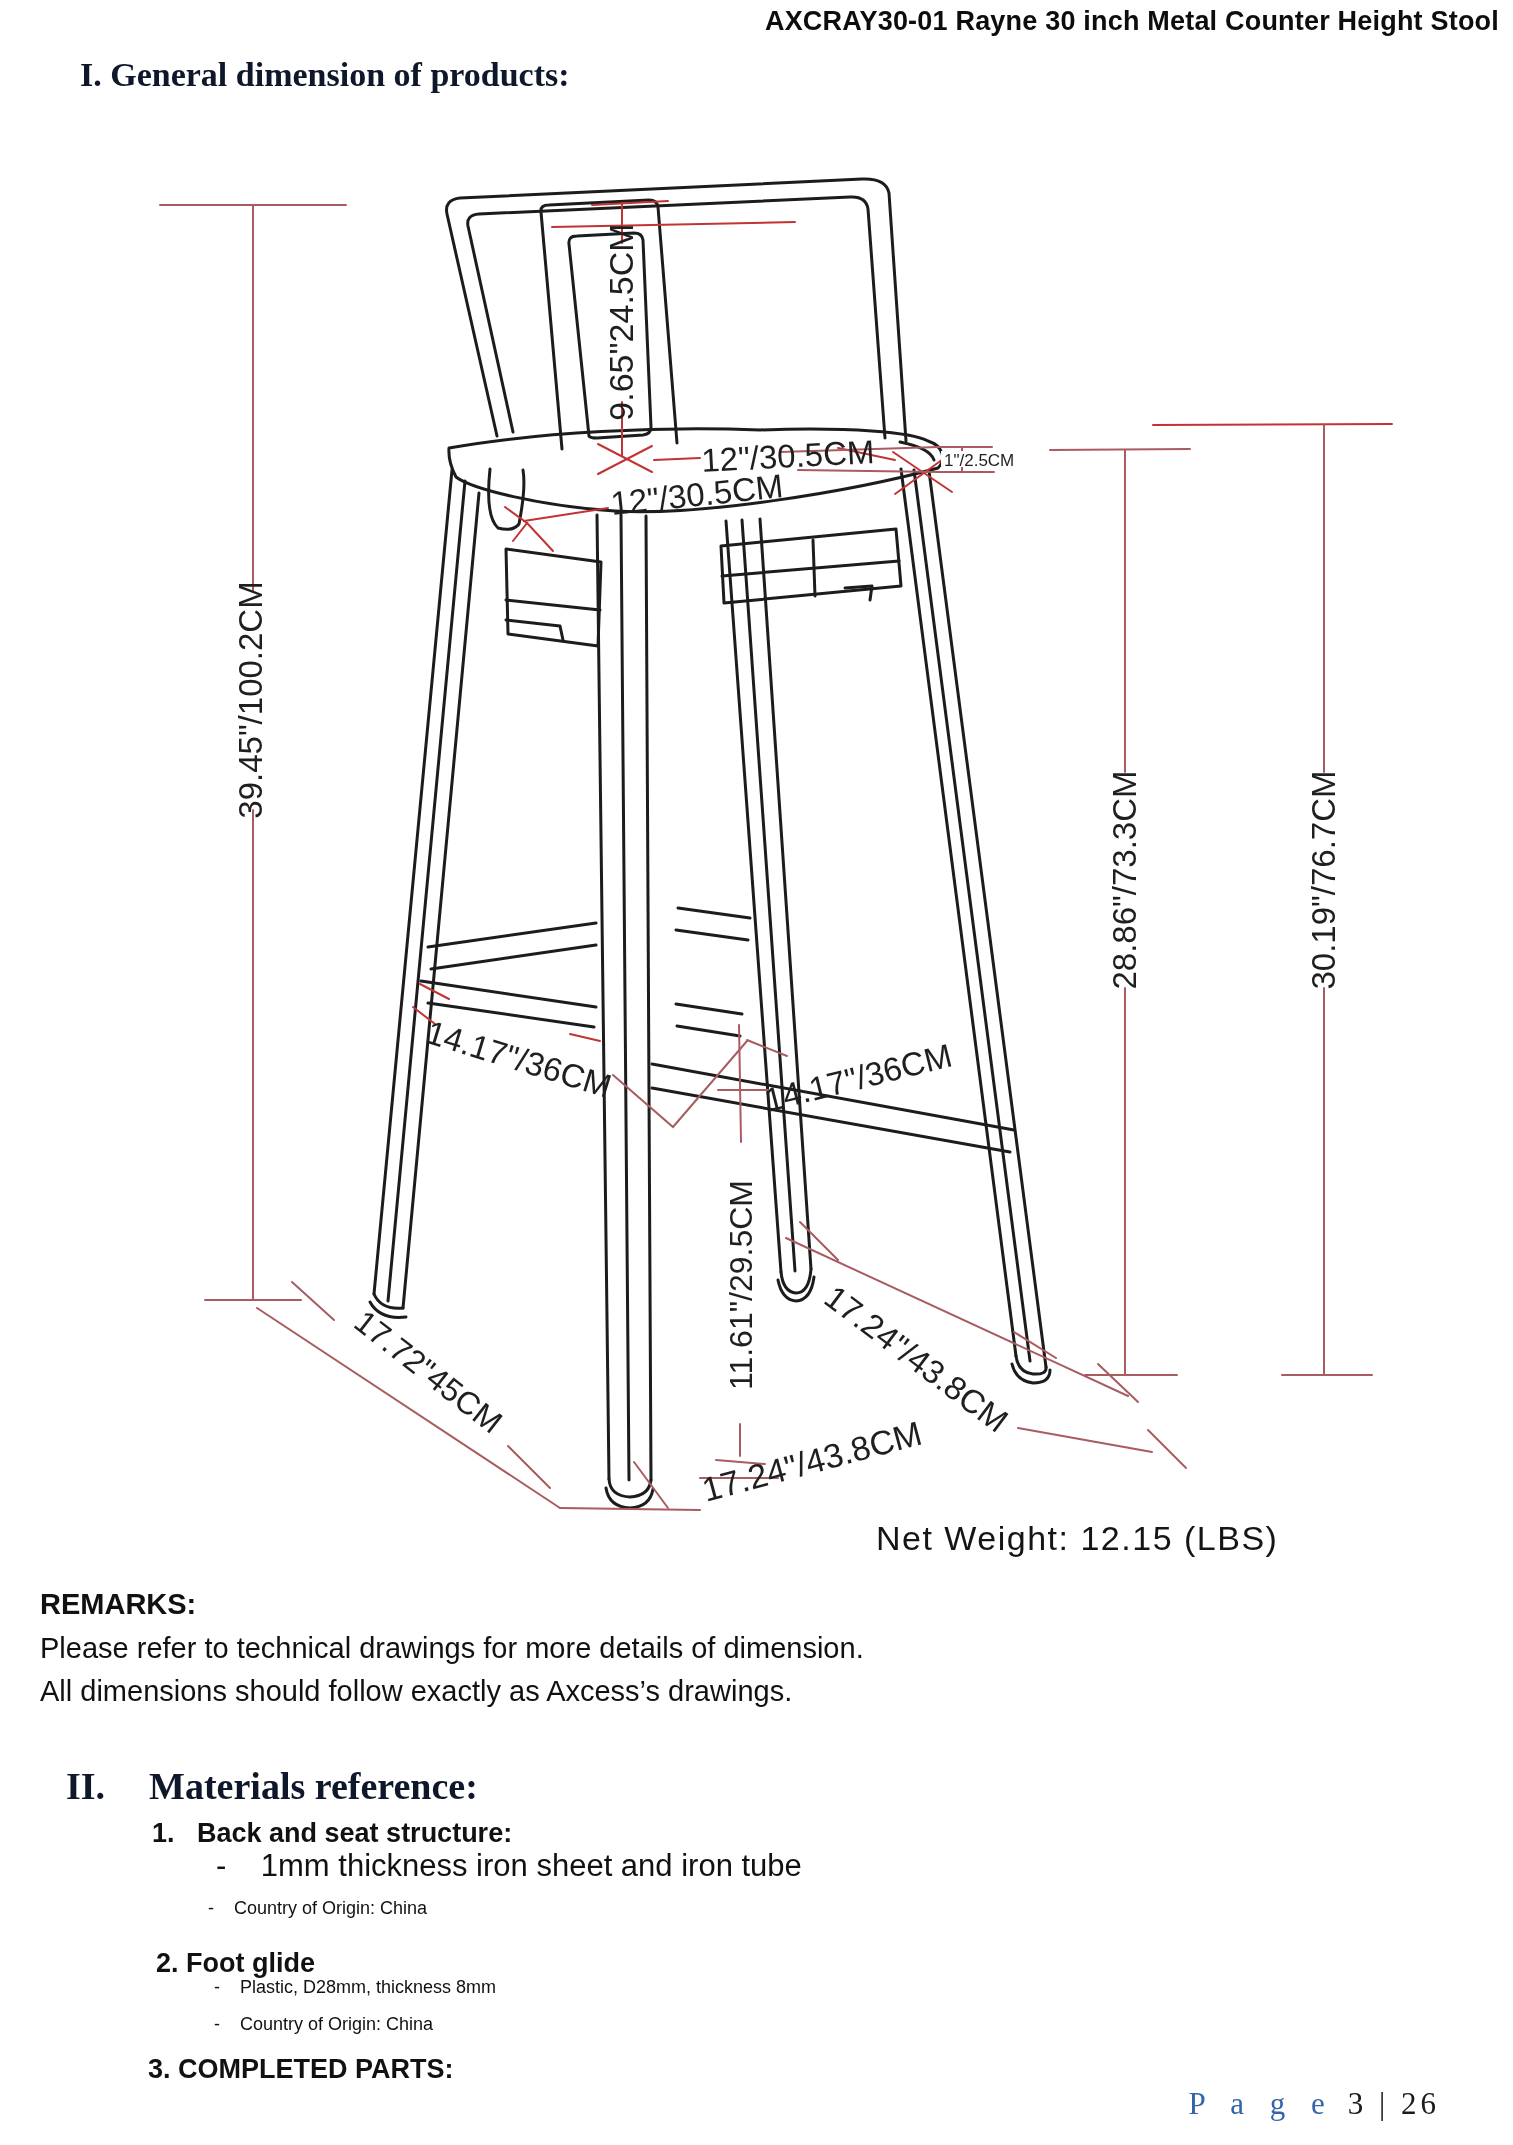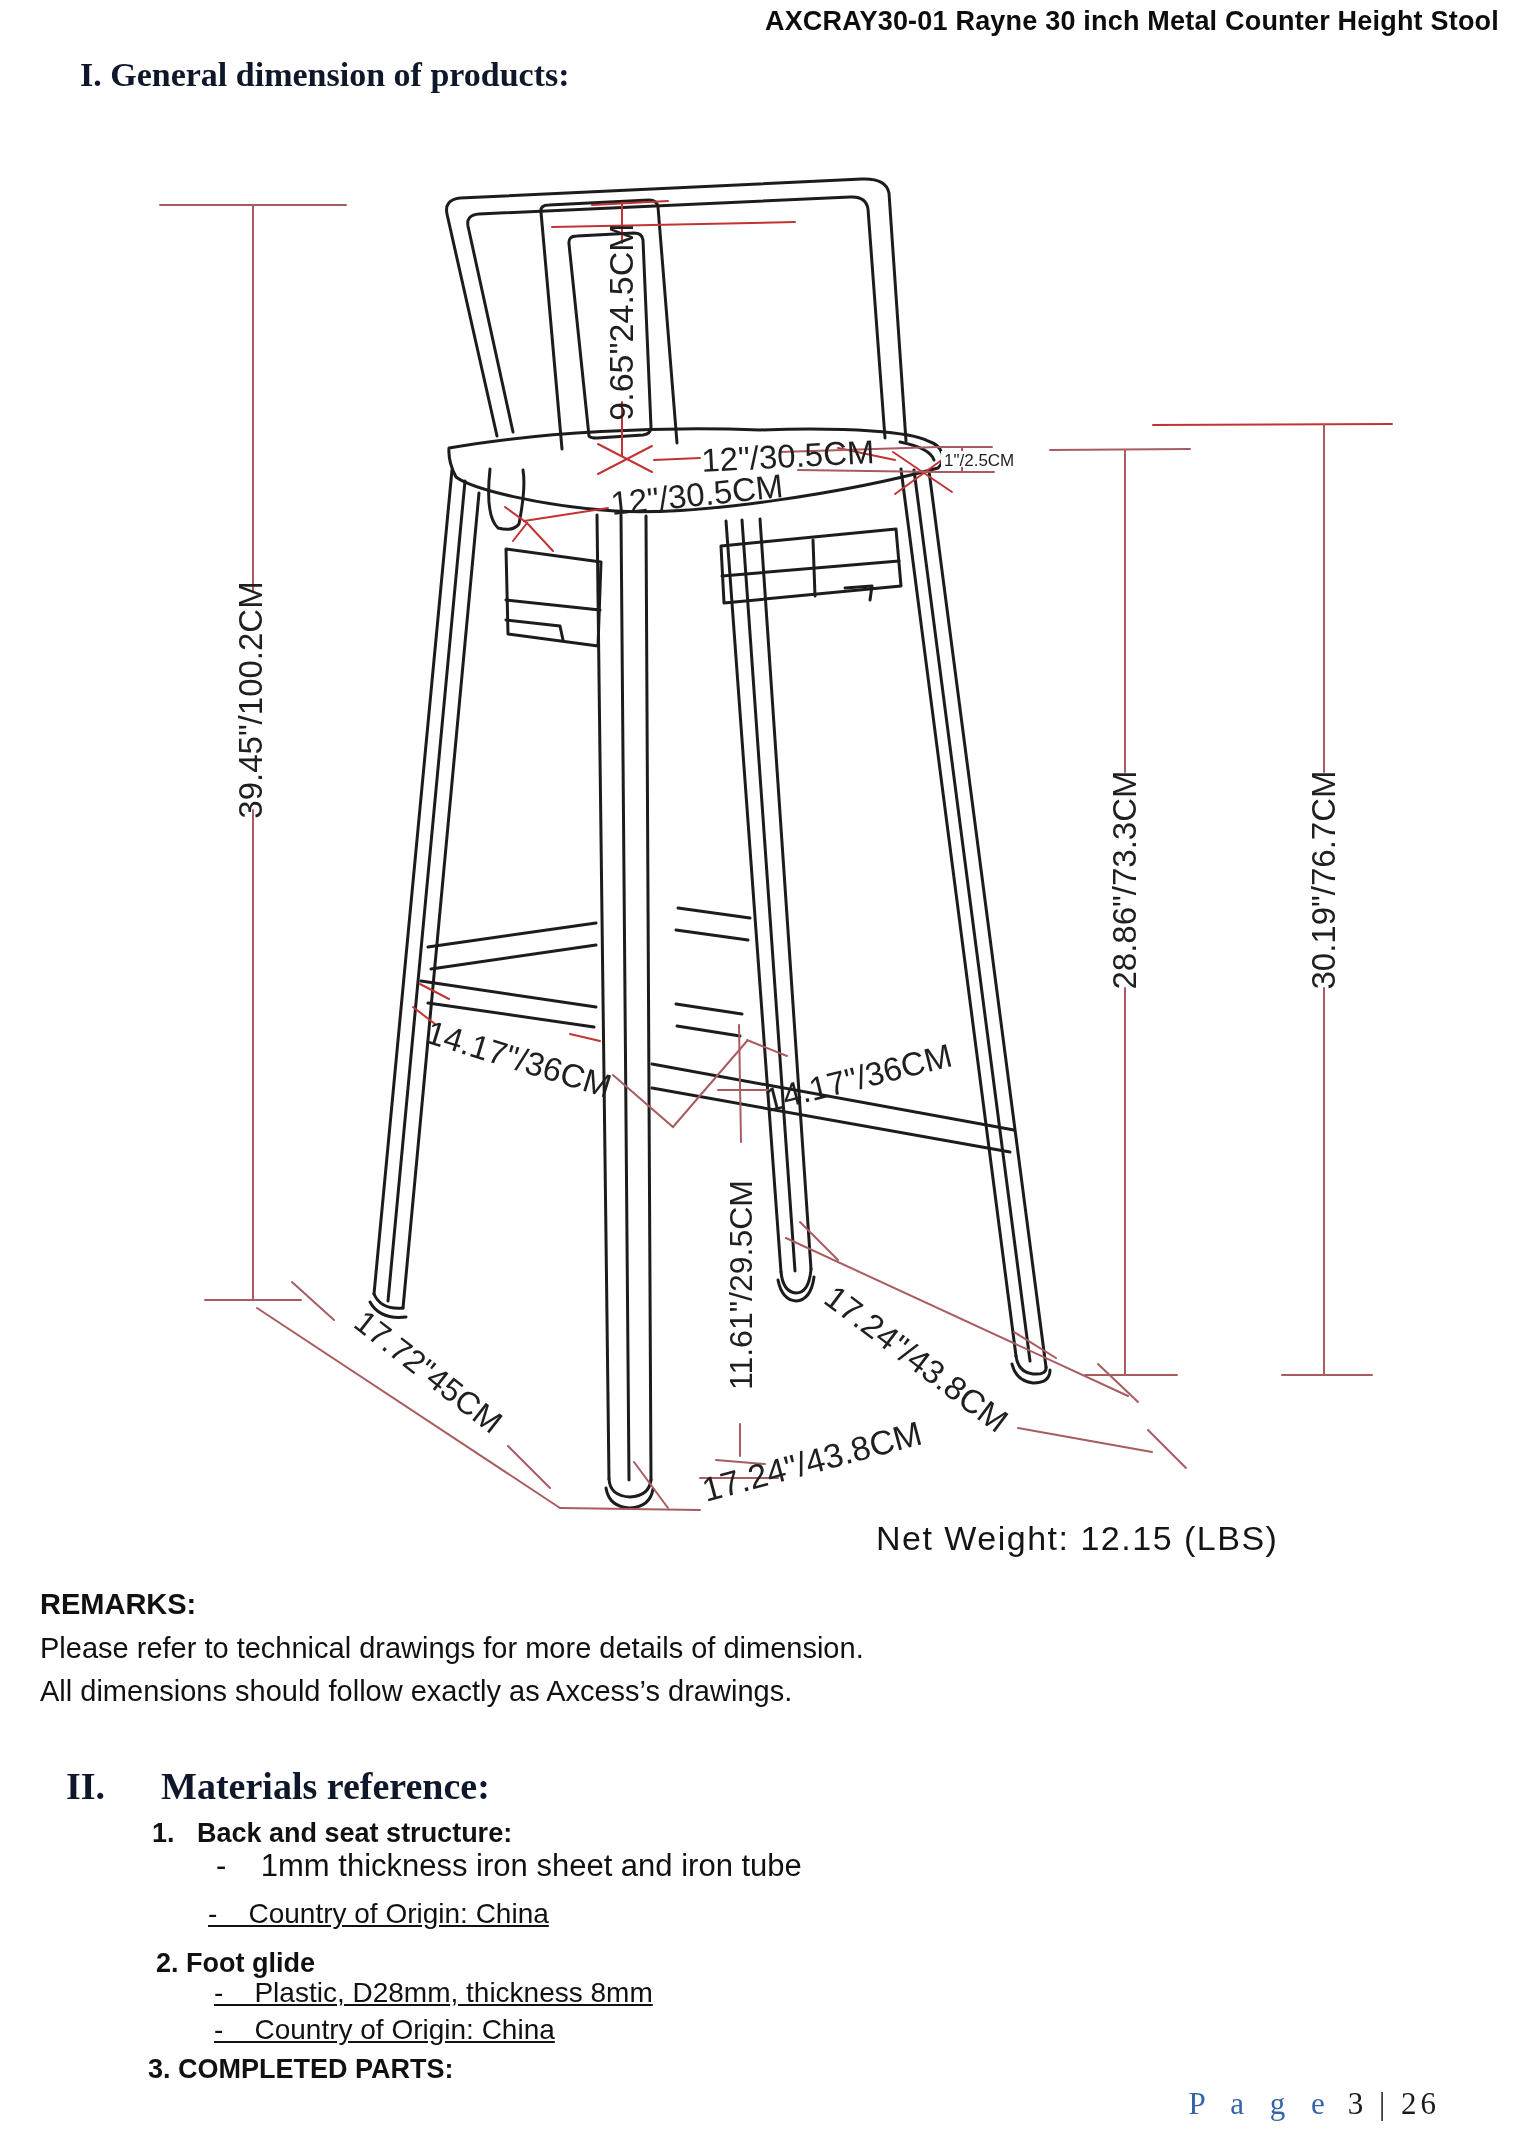--- a/index.html
+++ b/index.html
@@ -11,21 +11,21 @@
   .pre{white-space:pre;}
   .hdr{font-size:27px;font-weight:bold;letter-spacing:.2px;color:#0d0d0d;}
   .title-serif{font-family:"Liberation Serif", serif;font-weight:bold;color:#0f172a;}
   .sec1-title{font-size:34px;}
   .netweight{font-size:34px;letter-spacing:1.5px;color:#151515;}
   .rem-title{font-size:29px;font-weight:bold;}
   .rem-line{font-size:29px;}
   .sec2-head{font-size:38px;}
   .li-bold{font-size:27px;font-weight:bold;}
   .li-big{font-size:31px;}
-  .li-reg{font-size:28px;text-decoration:underline;}
+  .li-reg{font-size:18px;}
   .footer{font-family:"Liberation Serif", serif;font-size:31px;}
   .footer .pword{color:#3465a8;letter-spacing:9px;}
   .footer .pnum{color:#1a1a1a;letter-spacing:4px;margin-left:14px;}
   svg text{font-family:"Liberation Sans", sans-serif;fill:#1f1f1f;}
   .ink path, .ink line{stroke:#1c1c1c;stroke-width:3;fill:none;stroke-linecap:round;stroke-linejoin:round;}
   .dim path, .dim line, .dim polyline{stroke:#a85c60;stroke-width:2;fill:none;stroke-linecap:round;}
   .dim .bright{stroke:#c23434;}
 </style>
 </head>
 <body>
@@ -176,21 +176,21 @@
   </g>
 </svg>
 
 <div class="abs netweight" style="top:1519px;left:876px;">Net Weight: 12.15 (LBS)</div>
 
 <div class="abs rem-title" style="top:1588px;left:40px;">REMARKS:</div>
 <div class="abs rem-line" style="top:1632px;left:40px;">Please refer to technical drawings for more details of dimension.</div>
 <div class="abs rem-line" style="top:1675px;left:40px;">All dimensions should follow exactly as Axcess’s drawings.</div>
 
 <div class="abs title-serif sec2-head" style="top:1764px;left:66px;">
-  <span>II.</span><span style="margin-left:56px;">Materials reference:</span>
+  <span>II.</span><span style="margin-left:44px;">Materials reference:</span>
 </div>
 
 <div class="abs li-bold pre" style="top:1818px;left:152px;">1.   Back and seat structure:</div>
 <div class="abs li-big pre" style="top:1848px;left:216px;">-    1mm thickness iron sheet and iron tube</div>
 <div class="abs li-reg pre" style="top:1898px;left:208px;">-    Country of Origin: China</div>
 <div class="abs li-bold pre" style="top:1938px;left:156px;margin-top:10px;">2. Foot glide</div>
 <div class="abs li-reg pre" style="top:1977px;left:214px;">-    Plastic, D28mm, thickness 8mm</div>
 <div class="abs li-reg pre" style="top:2014px;left:214px;">-    Country of Origin: China</div>
 <div class="abs li-bold pre" style="top:2054px;left:148px;">3. COMPLETED PARTS:</div>
 

